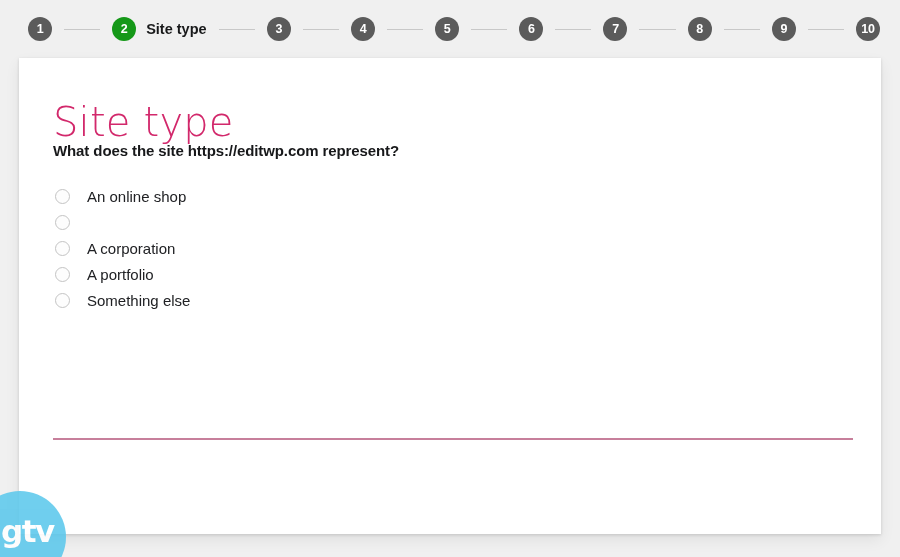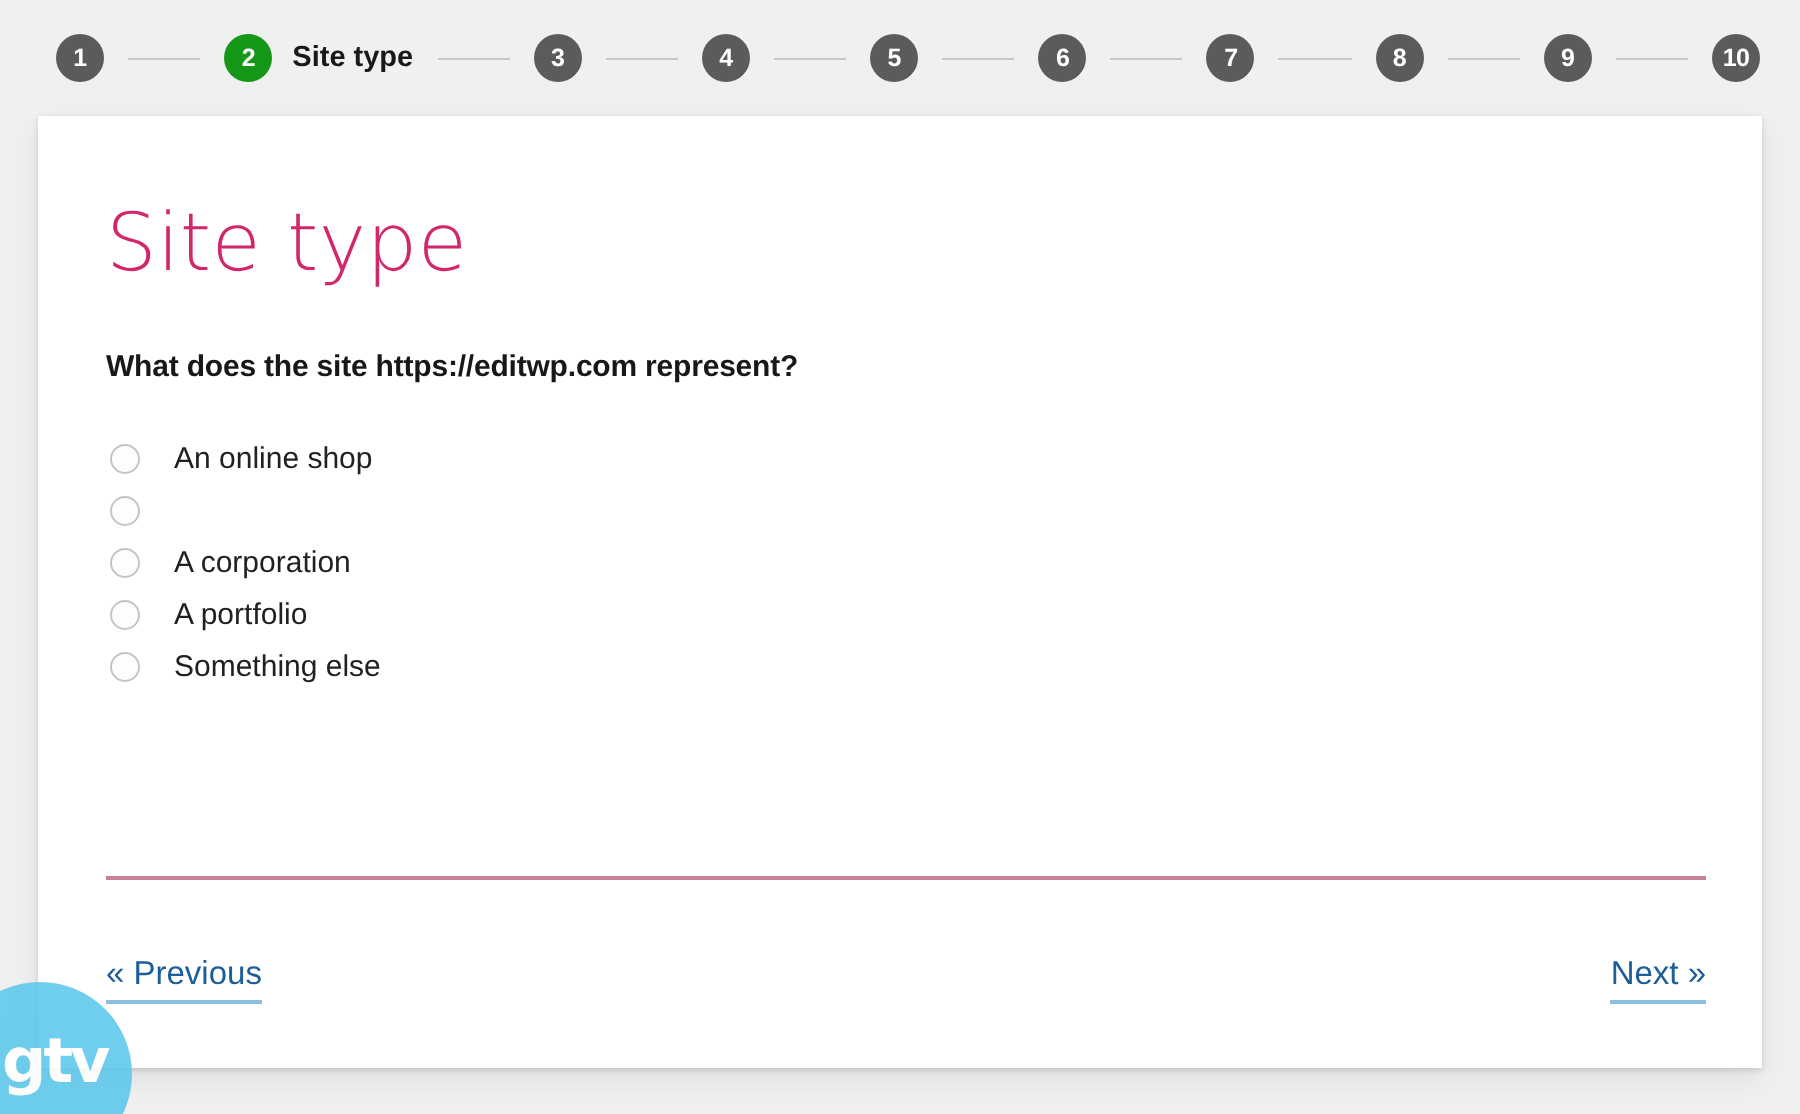--- a/index.html
+++ b/index.html
@@ -90,21 +90,20 @@
   #page-title {
     font-size: 40px;
     font-weight: 300;
     color: #d2286b;
     letter-spacing: 0.2px;
     line-height: 1;
     font-family: "DejaVu Sans", sans-serif;
   }
 
   #question {
-    margin-top: 33px;
     font-size: 15px;
     font-weight: bold;
     color: #17181a;
     letter-spacing: -0.1px;
   }
 
   
   #options {
     margin-top: 24px;
     list-style: none;
@@ -278,23 +277,19 @@
           <span class="option-label">A portfolio</span>
         </li>
         <li class="option-row">
           <span class="radio"></span>
           <span class="option-label">Something else</span>
         </li>
       </ul>
 
     <div id="divider"></div>
 
-    <div id="footer-nav">
-      <a class="nav-link">« Previous</a>
-      <a class="nav-link">Next »</a>
-    </div>
 
   </div>
 </div>
 
 <div id="watermark">
   <span id="watermark-text">gtv</span>
 </div>
 
 </body></html>

